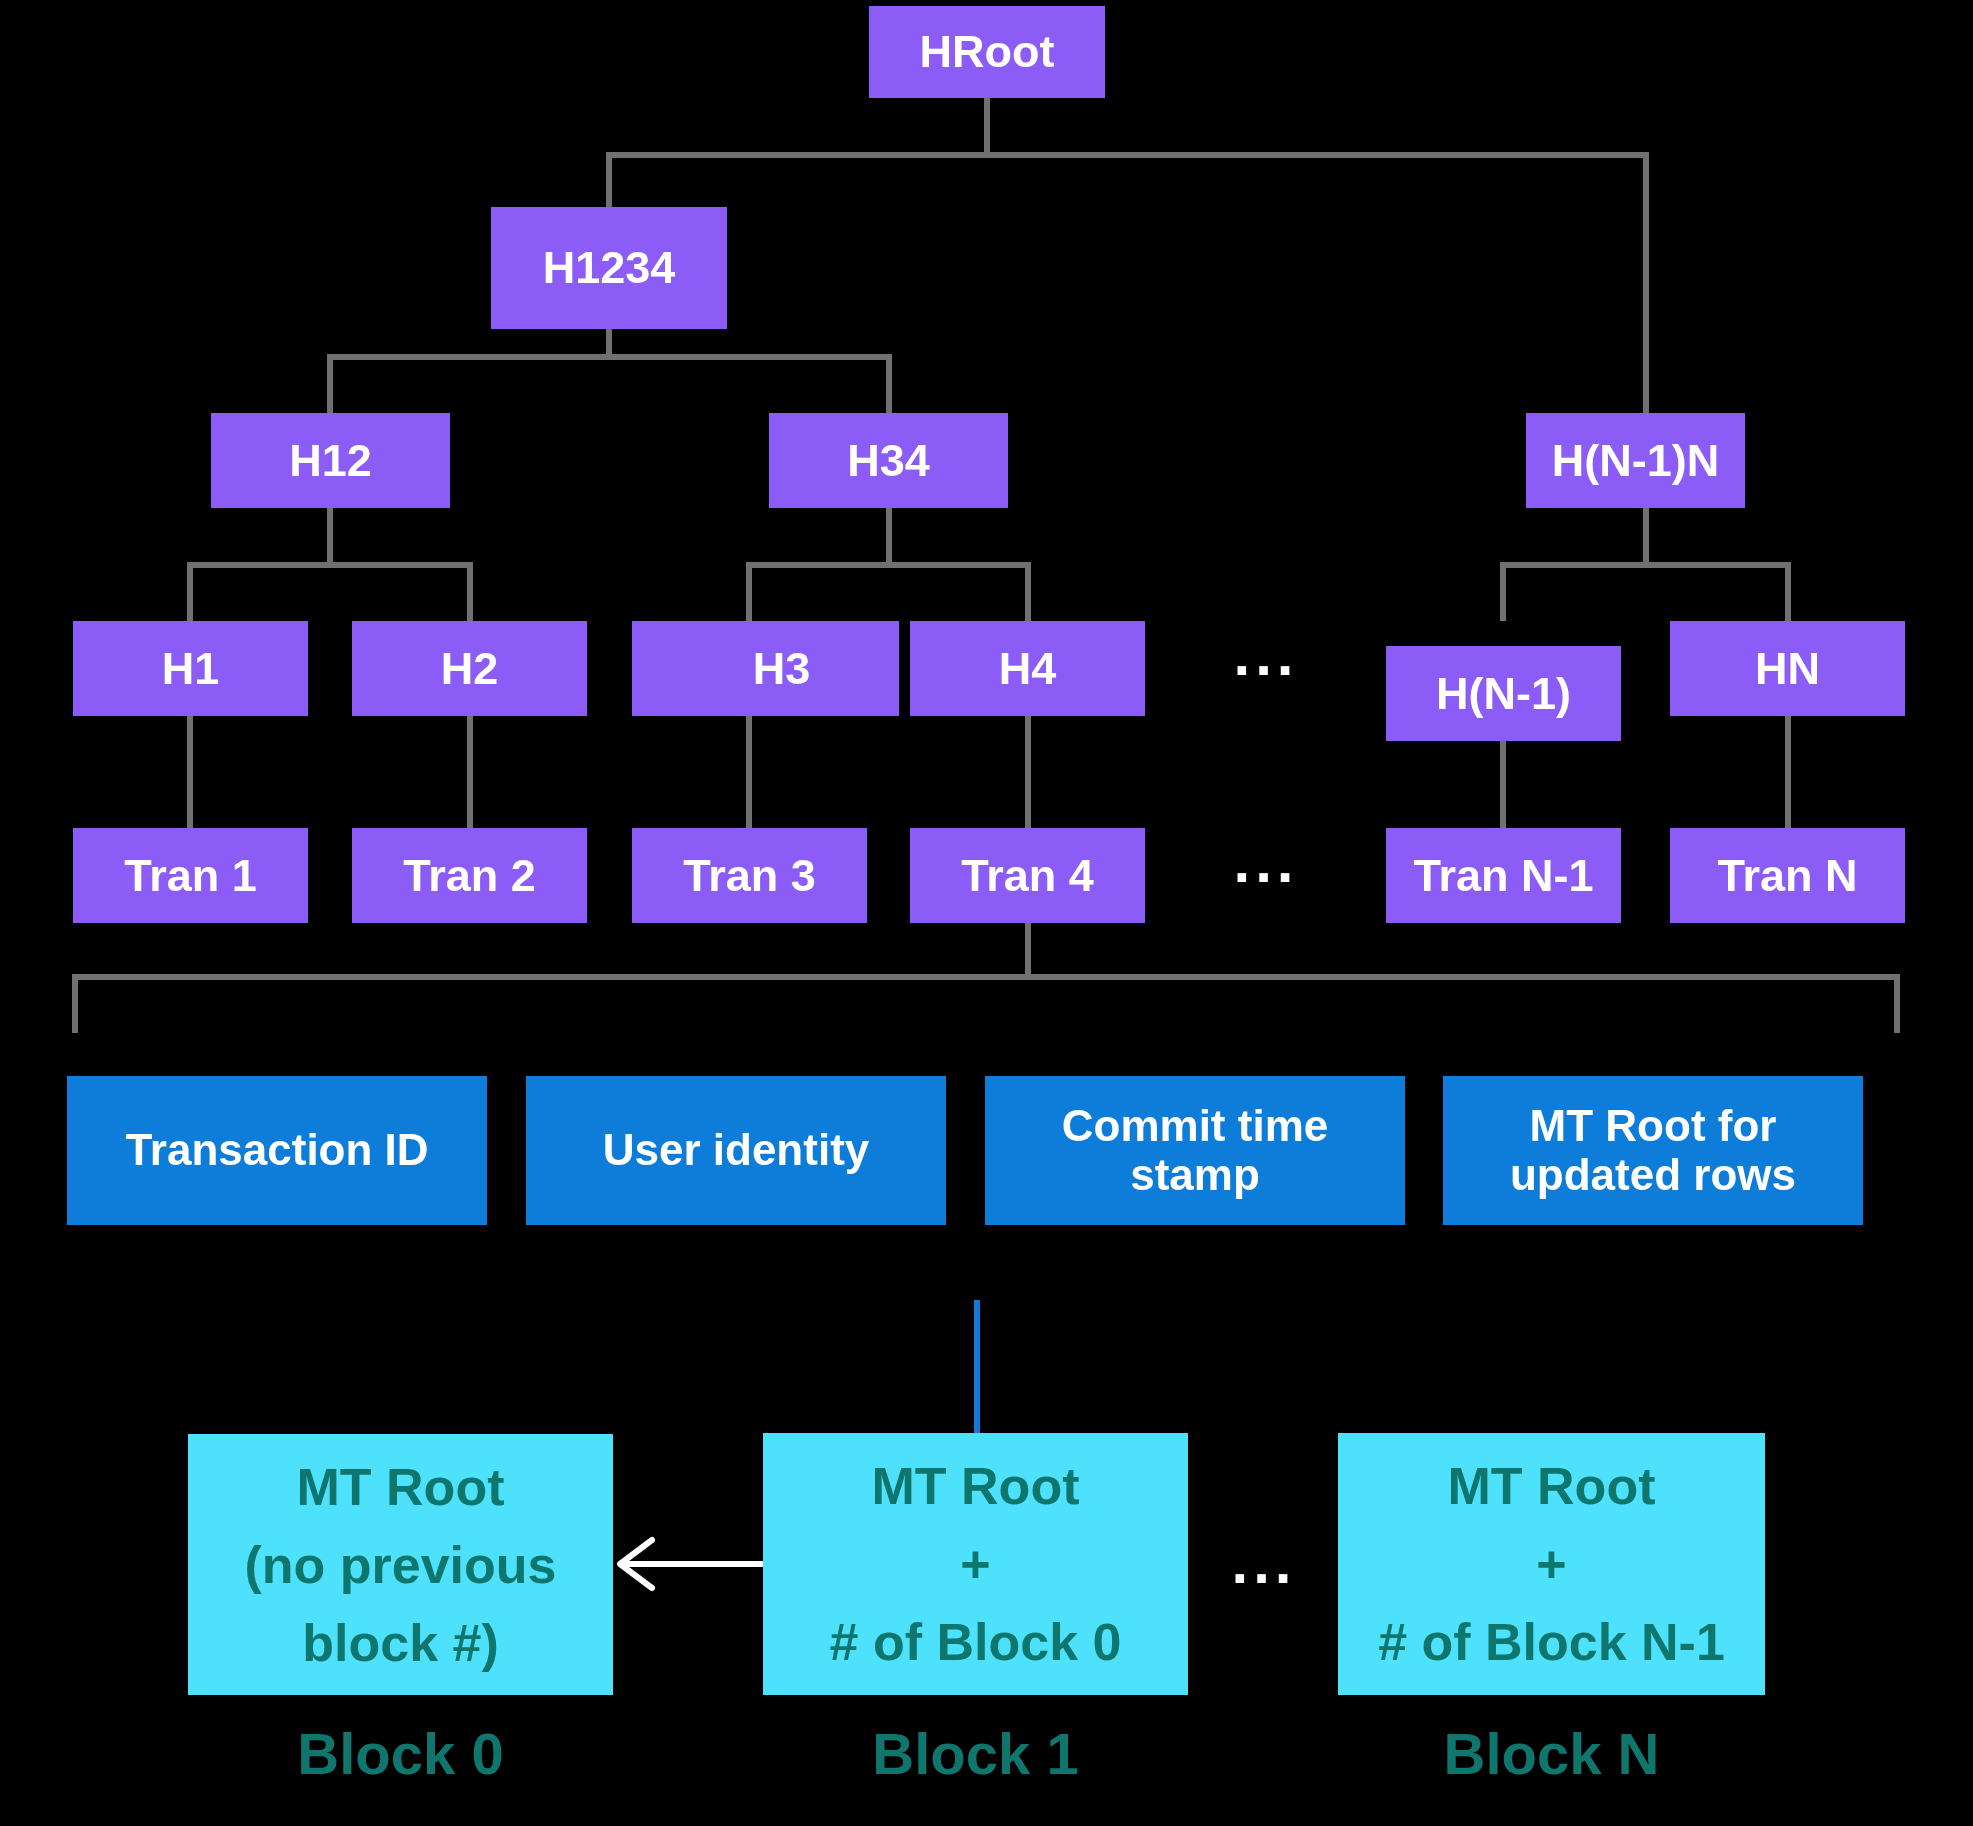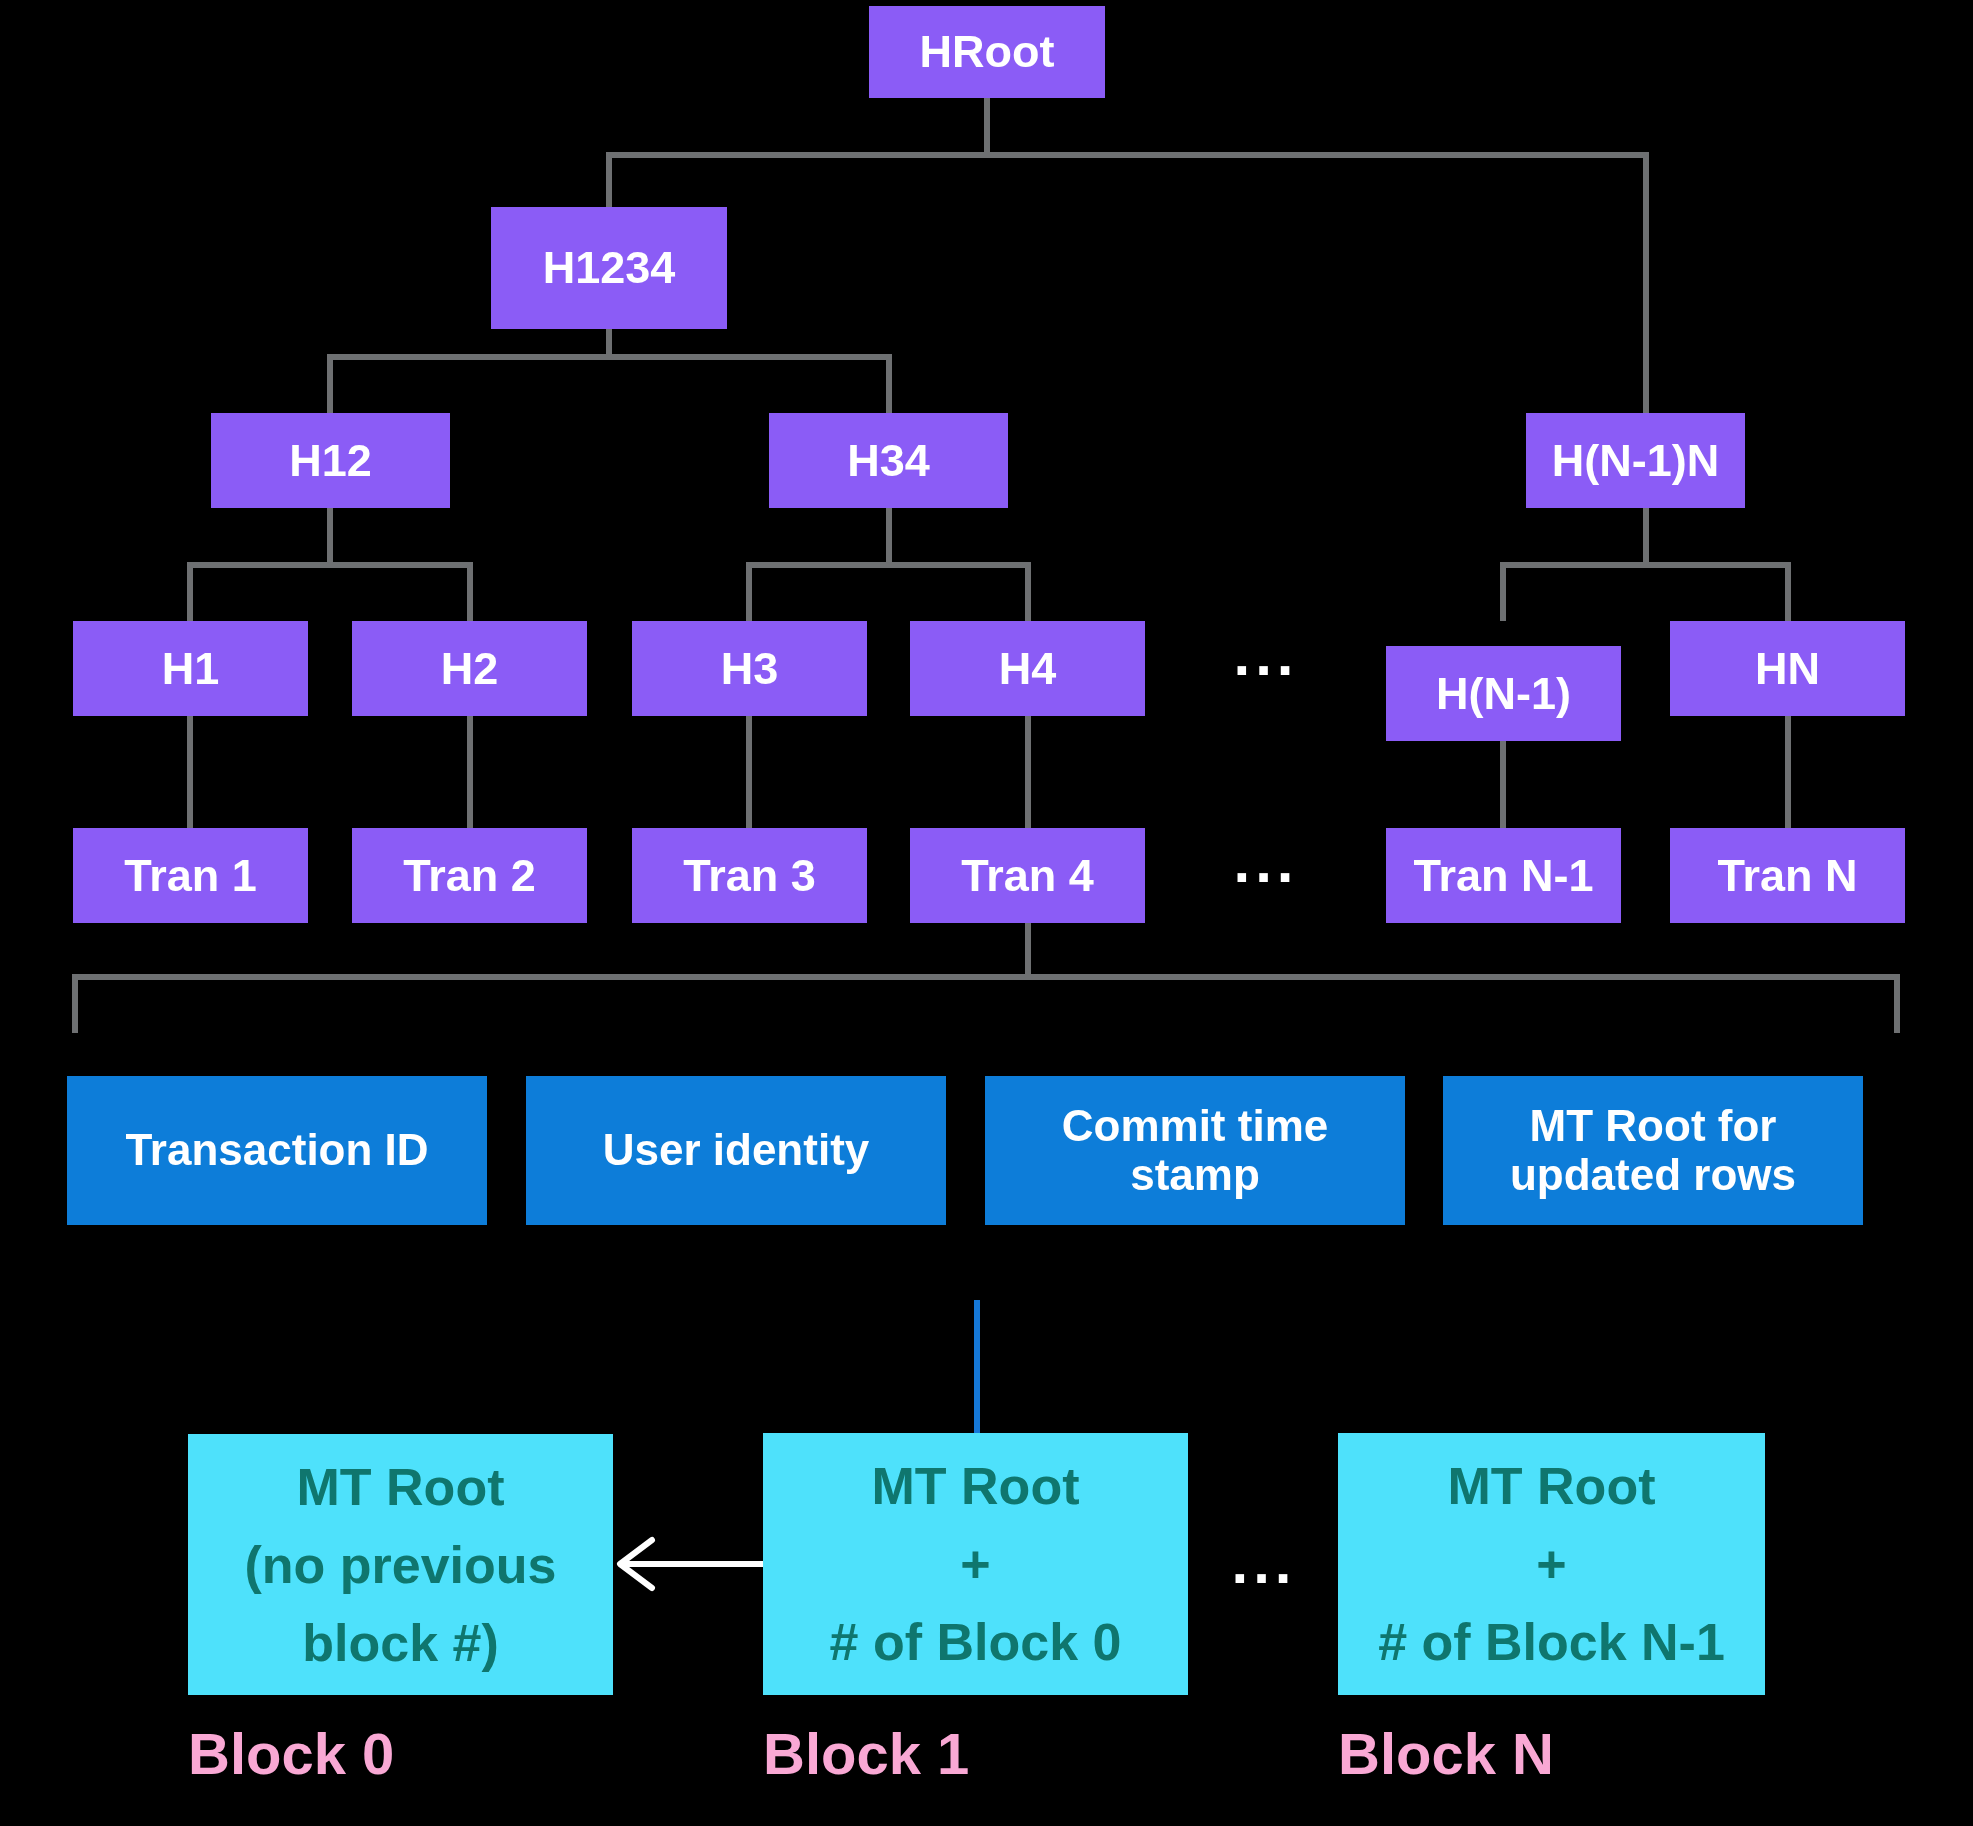--- a/index.html
+++ b/index.html
@@ -16,21 +16,21 @@
     position:absolute;display:flex;align-items:center;justify-content:center;
     background:#8b5cf6;color:#ffffff;font-weight:bold;font-size:45px;
   }
   #hroot{left:869px;top:6px;width:236px;height:92px;}
   #h1234{left:491px;top:207px;width:236px;height:122px;justify-content:center;}
   #h12{left:211px;top:413px;width:239px;height:95px;}
   #h34{left:769px;top:413px;width:239px;height:95px;}
   #hn1n{left:1526px;top:413px;width:219px;height:95px;}
   #h1{left:73px;top:621px;width:235px;height:95px;}
   #h2{left:352px;top:621px;width:235px;height:95px;}
-  #h3{left:632px;top:621px;width:235px;height:95px;}
+  #h3{left:632px;top:621px;width:235px;height:95px;padding-left:32px;}
   #h4{left:910px;top:621px;width:235px;height:95px;}
   #hn1{left:1386px;top:605px;width:235px;height:95px;margin-top:41px;}
   #hn{left:1670px;top:621px;width:235px;height:95px;}
   #tran1{left:73px;top:828px;width:235px;height:95px;}
   #tran2{left:352px;top:828px;width:235px;height:95px;justify-content:center;}
   #tran3{left:632px;top:828px;width:235px;height:95px;}
   #tran4{left:910px;top:828px;width:235px;height:95px;}
   #trann1{left:1386px;top:828px;width:235px;height:95px;}
   #trann{left:1670px;top:828px;width:235px;height:95px;}
   
@@ -56,21 +56,21 @@
   
   .block{
     position:absolute;display:flex;flex-direction:column;align-items:center;justify-content:center;
     background:#4ee1fb;color:#0f766e;font-weight:bold;font-size:52px;line-height:78px;
     text-align:center;
   }
   #block-0{left:188px;top:1434px;width:425px;height:261px;}
   #block-1{left:763px;top:1433px;width:425px;height:262px;}
   #block-2{left:1338px;top:1433px;width:427px;height:262px;}
   .block-label{
-    position:absolute;top:1720px;color:#f9a8d4;font-weight:bold;font-size:58px;
+    position:absolute;top:1720px;color:#0f766e;font-weight:bold;font-size:58px;text-align:center;
   }
   #block-label-0{left:188px;width:425px;}
   #block-label-1{left:763px;width:425px;}
   #block-label-2{left:1338px;width:427px;}
   
   #prev-arrow{position:absolute;left:610px;top:1532px;width:165px;height:64px;}
 </style>
 </head>
 <body>
 

